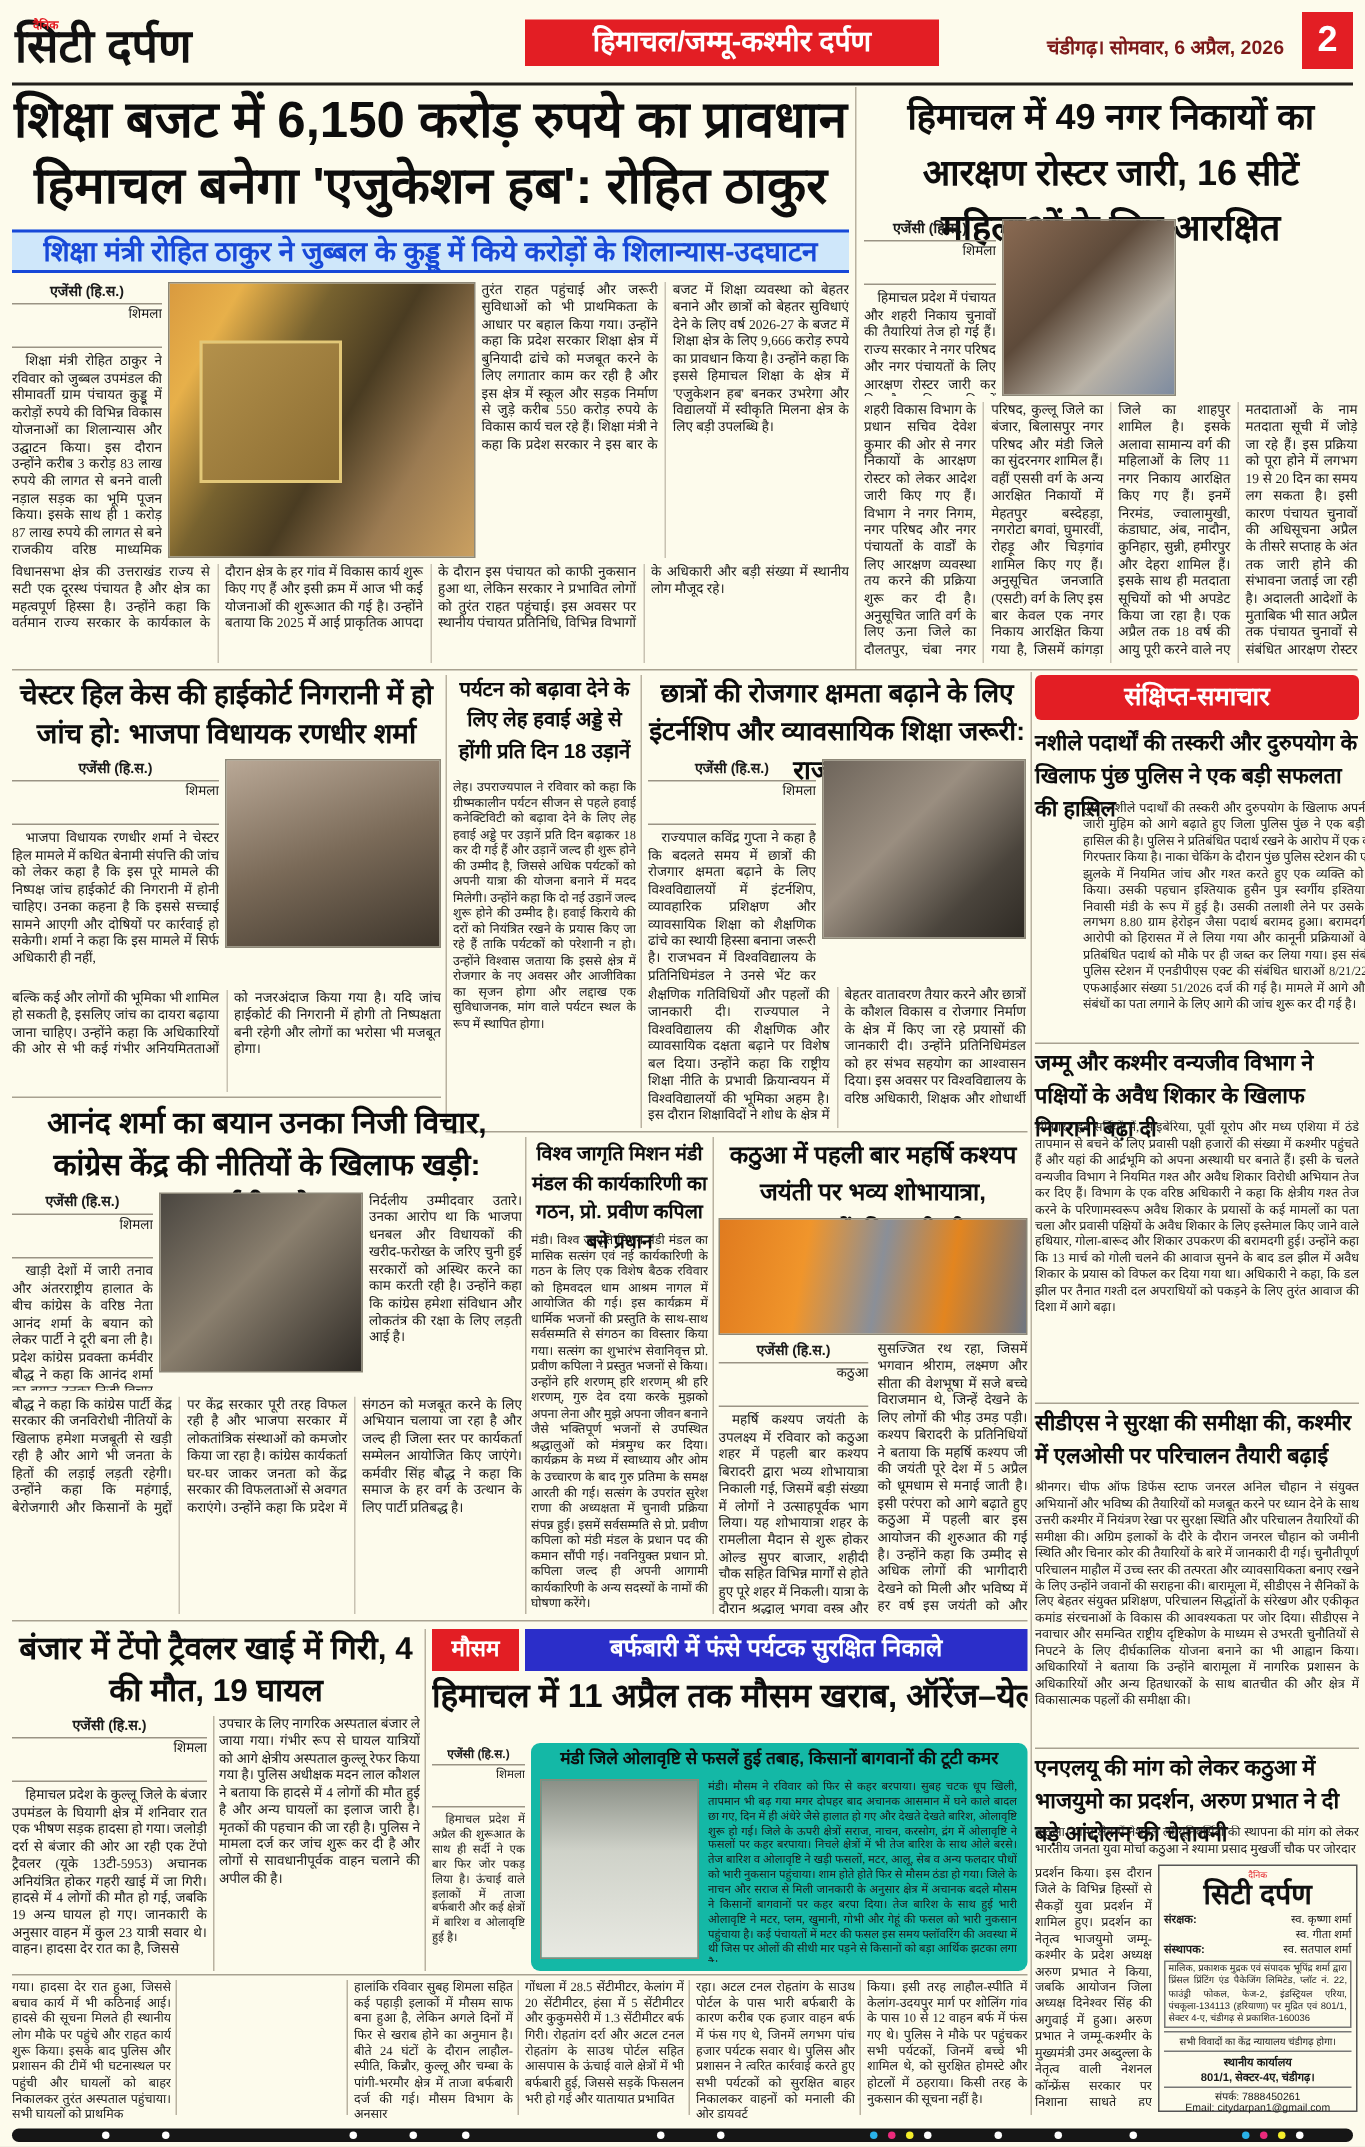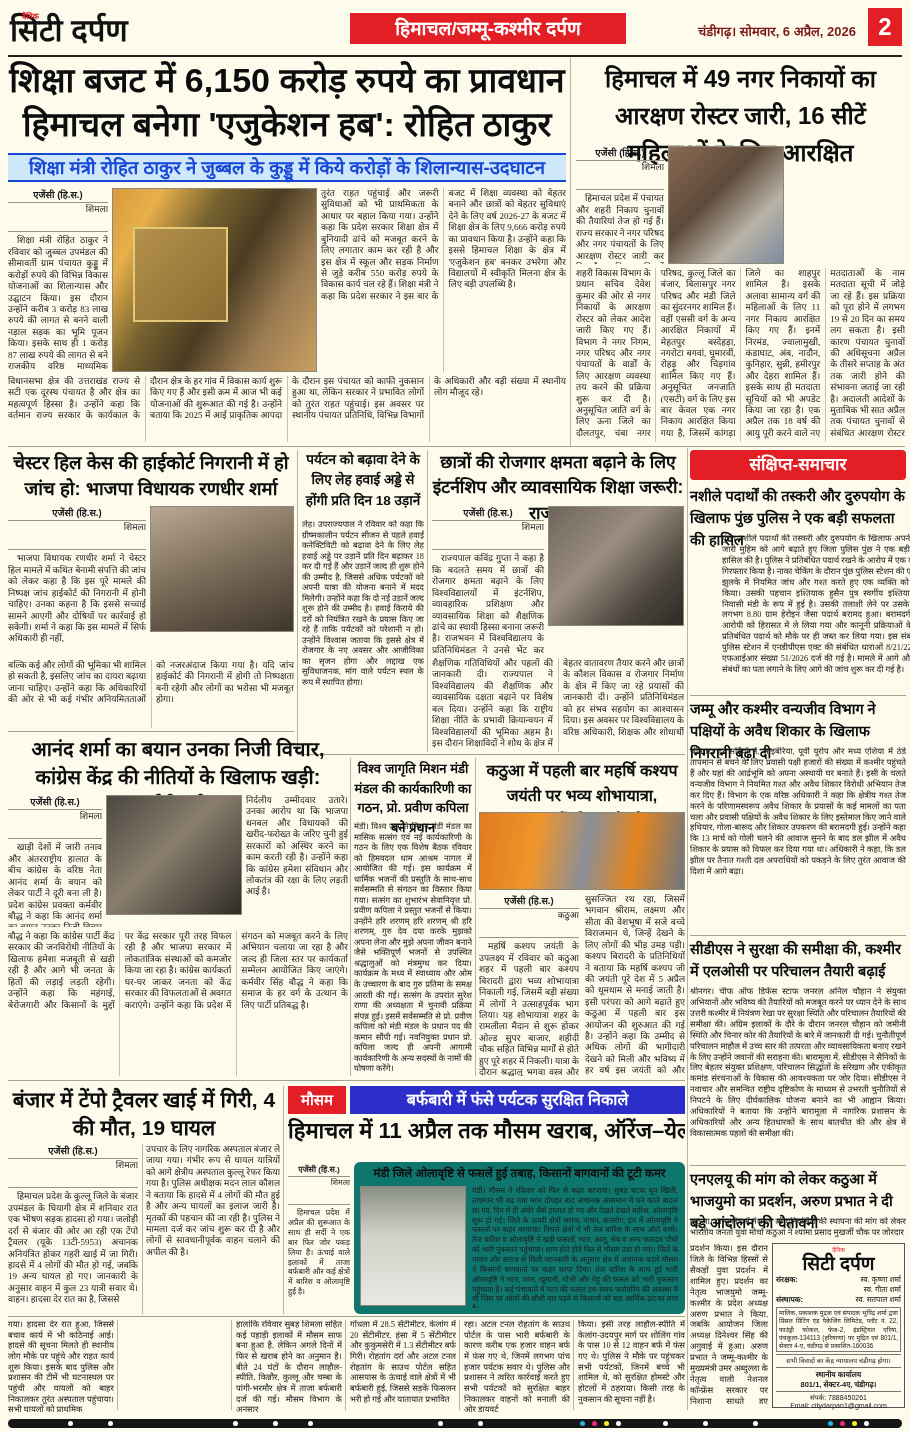--- a/index.html
+++ b/index.html
@@ -104,21 +104,21 @@
 
   
   .wx-tag{left:288px;top:1086px;width:58px;height:28px;background:#e31e24;color:#fff;font-family:"Liberation Sans",sans-serif;
           font-weight:700;font-size:15px;text-align:center;line-height:28px;}
   .wx-blue{left:350px;top:1086px;width:335px;height:28px;background:#2b2ec9;color:#fff;font-family:"Liberation Sans",sans-serif;
            font-weight:700;font-size:16px;text-align:center;line-height:28px;}
   .wx-h{left:288px;top:1118px;width:397px;font-size:22px;line-height:1.2;white-space:nowrap;overflow:hidden;}
   .wx-col1{left:288px;top:1164px;width:62px;height:148px;font-size:7.8px;}
   .wx-col1 .by{font-size:8px;}
   .wx-col1 .dl{font-size:7.8px;}
-  .wx-pink{left:354px;top:1162px;width:331px;height:152px;background:#0f766e;border-radius:6px;padding:3px 5px;}
+  .wx-pink{left:354px;top:1162px;width:331px;height:152px;background:#14b8a6;border-radius:6px;padding:3px 5px;}
   .wx-pink-h{font-size:11.5px;line-height:1.5;}
   .wx-photo{left:6px;top:24px;width:106px;height:120px;background:
       linear-gradient(180deg,#8a8f86,#cfd2c9 40%,#e8e9e2);}
   .wx-pink-body{left:118px;top:24px;width:206px;height:122px;font-size:7.6px;line-height:1.3;text-align:justify;overflow:hidden;}
   .h-strip{left:8px;top:1316px;width:677px;}
 
   
   .strip{top:1320px;width:106px;height:92px;font-size:8.4px;}
   .s1{left:8px;} .s2{left:122px;} .s3{left:236px;} .s4{left:350px;} .s5{left:464px;} .s6{left:578px;width:107px;}
   .v-s{top:1320px;height:90px;}

